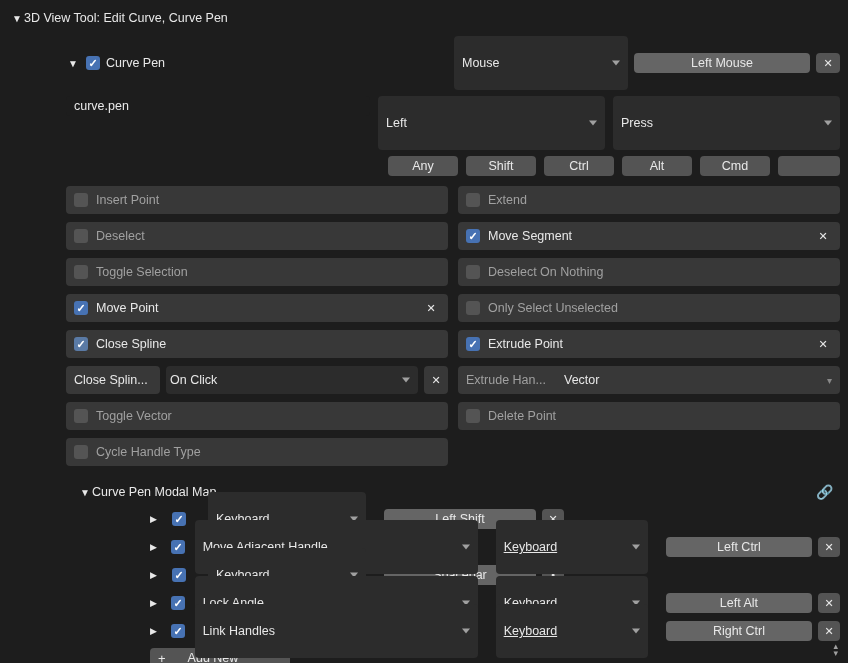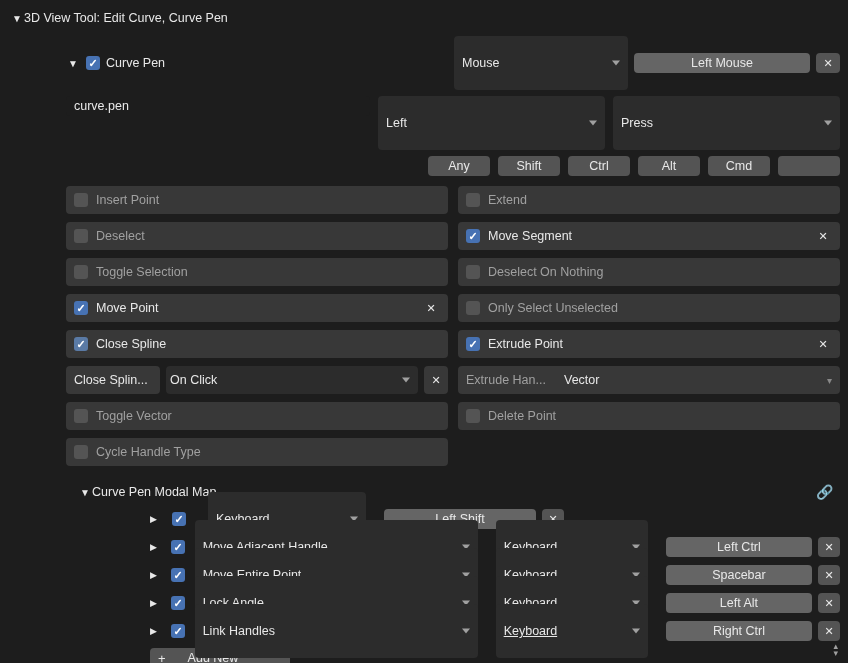--- a/index.html
+++ b/index.html
@@ -121,21 +121,21 @@
     padding: 0 0 6px 58px;
   }
   .ident-row .field  { width: 288px; }
   .ident-row .select { flex: 1; }
 
   
   .mod-row {
     display: flex; gap: 8px; justify-content: flex-end;
     padding: 0 0 10px 58px;
   }
-  .mod-row .btn { width: 62px; }
+  .mod-row .btn { width: 70px; }
   .mod-row .btn.extra { width: 62px; background: var(--btn); }
 
   
   .opt-grid {
     display: grid;
     grid-template-columns: 1fr 1fr;
     column-gap: 10px;
     row-gap: 8px;
     padding: 0 0 10px 58px;
   }
@@ -417,23 +417,20 @@
       <div class="btn light btn-key">
         <span>Left Ctrl</span>
       </div>
       <div class="iconbtn x"></div>
     </div>
     <div class="modal-row">
       <span class="tri">▶</span>
       <span class="chk-slot">
         <span class="chk on"></span>
       </span>
-      <div class="select sel-action">
-        <span>Move Entire Point</span>
-      </div>
       <span class="gap"></span>
       <div class="select sel-type">
         <span>Keyboard</span>
       </div>
       <span class="gap"></span>
       <div class="btn light btn-key">
         <span>Spacebar</span>
       </div>
       <div class="iconbtn x"></div>
     </div>

